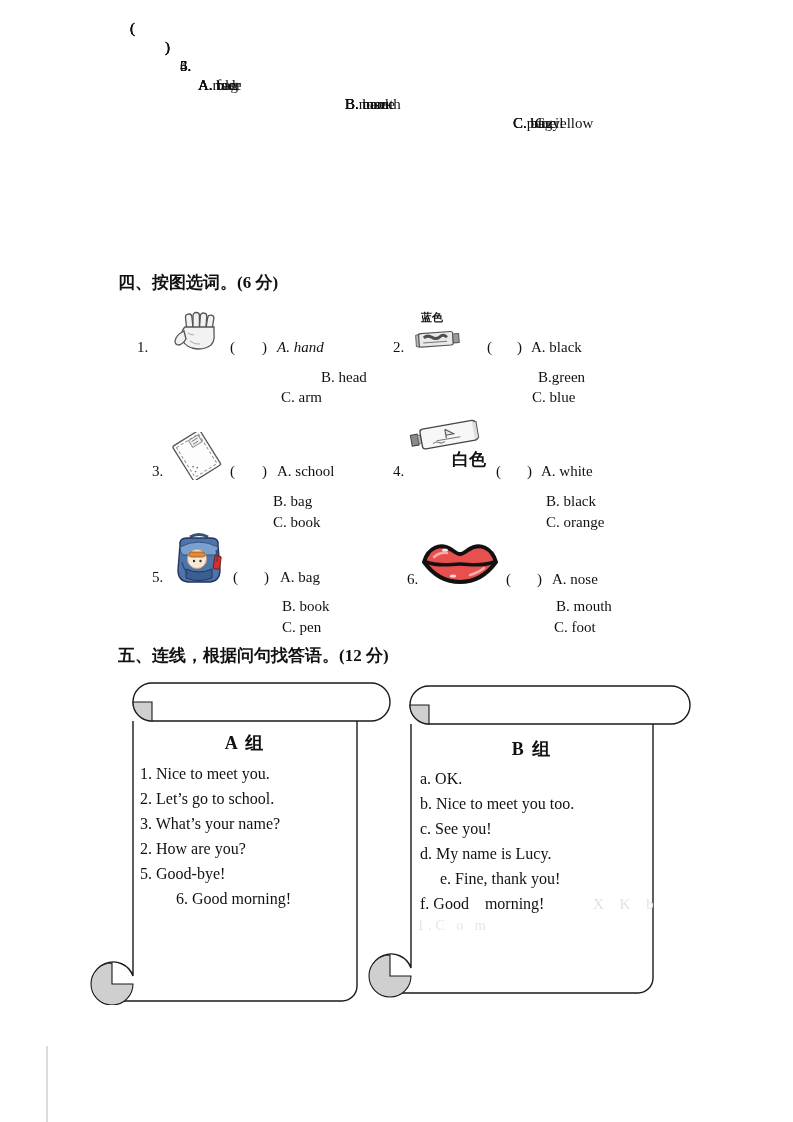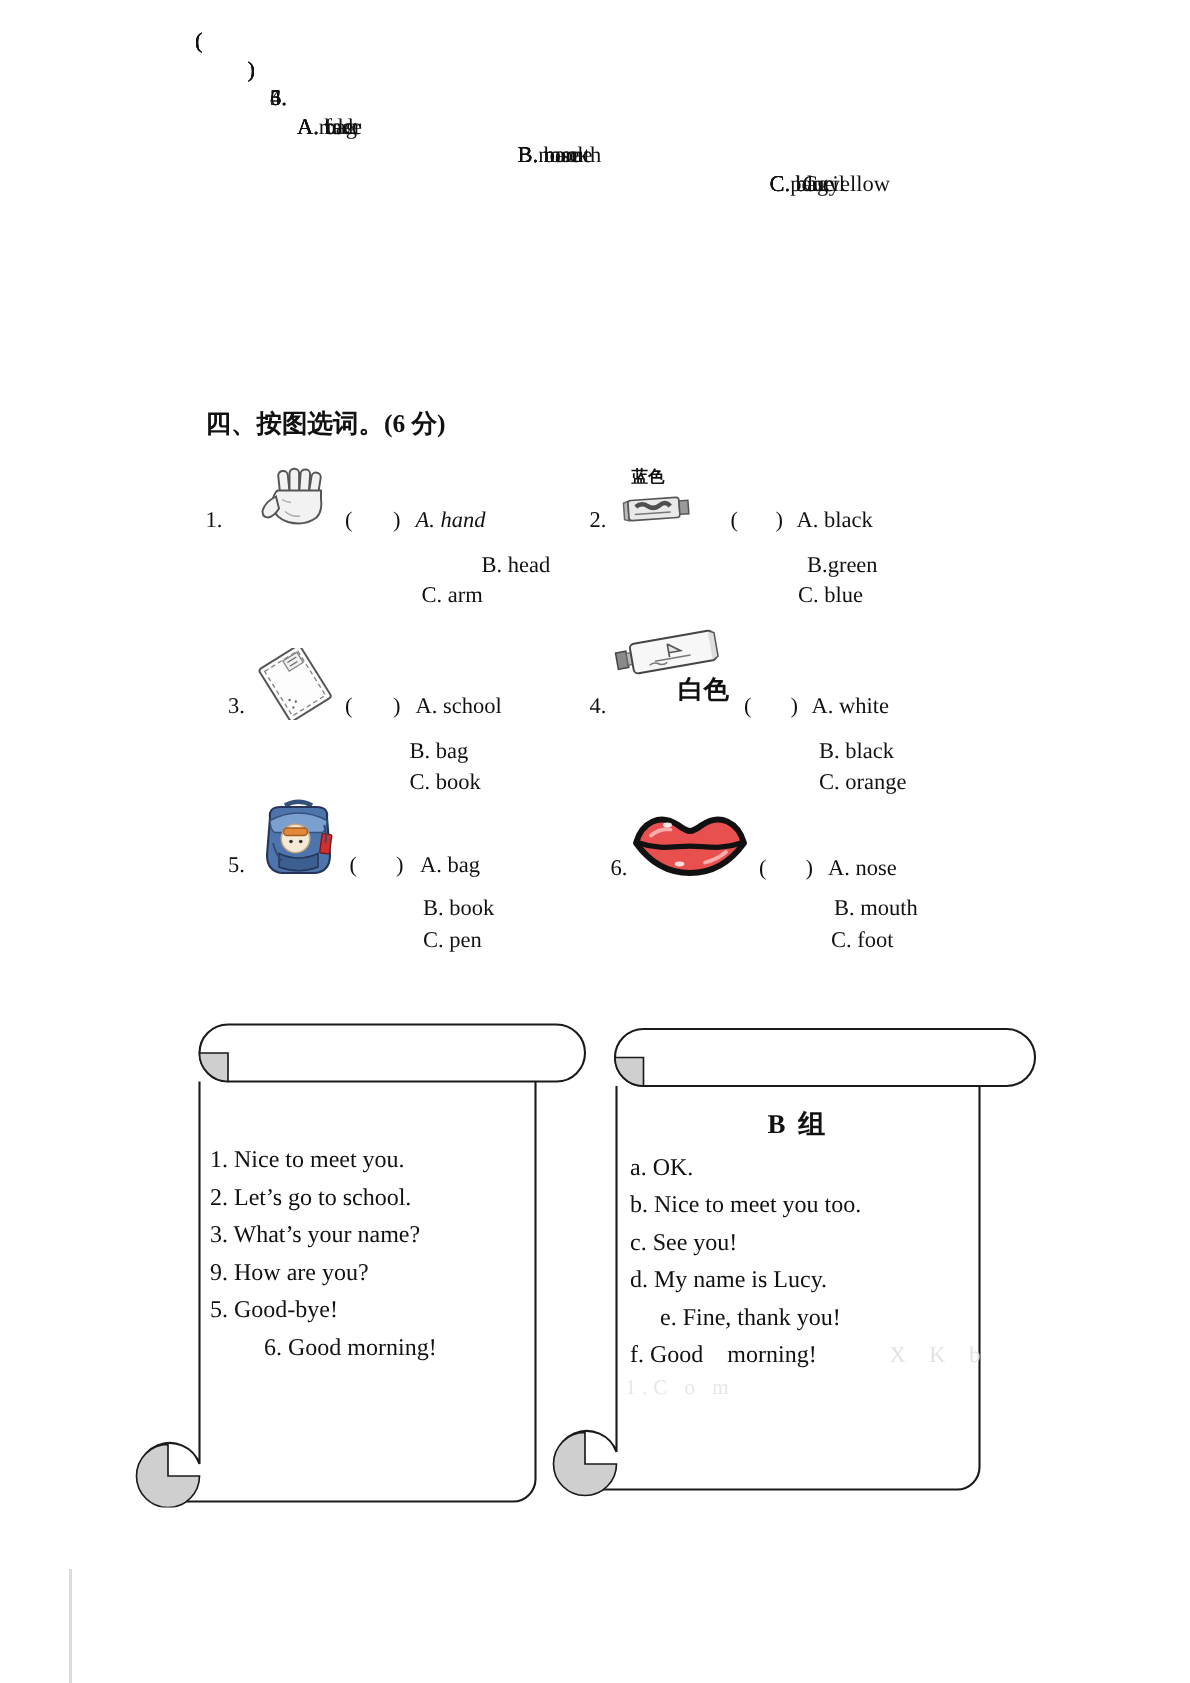--- a/index.html
+++ b/index.html
@@ -3,21 +3,21 @@
 <meta charset="utf-8">
 <style>
   html,body { margin:0; padding:0; background:#ffffff; }
   #page {
     position:relative; width:793px; height:1122px; background:#ffffff;
     font-family:"Liberation Serif","DejaVu Serif",serif; color:#111;
     overflow:hidden;
   }
   .abs { position:absolute; white-space:pre; }
   .t15 { font-size:15px; line-height:19px; }
-  .heading { font-size:17px; font-weight:bold; line-height:22px;margin-left:19px; }
+  .heading { font-size:17px; font-weight:bold; line-height:22px; }
   .group-title { font-size:18px; font-weight:bold; letter-spacing:2px; }
   .scroll-item { font-size:16px; line-height:21px; }
   .cn-small { font-size:11px; font-weight:bold; }
   .cn-big { font-size:17px; font-weight:bold; }
   .wm1 { color:#e2e2e2; font-size:15px; letter-spacing:6px; }
   .wm2 { color:#e6e6e6; font-size:14px; letter-spacing:4px; }
   .center { text-align:center; }
   .edge-line { background:#dcdcdc; }
 </style>
 </head>
@@ -160,32 +160,34 @@
     <path d="M 14,21 Q 20,16 27,17 M 50,39 Q 58,37 64,32" stroke="#f6adad" stroke-width="2.5" fill="none" stroke-linecap="round"></path>
     <ellipse cx="25" cy="14" rx="3" ry="1.6" fill="#ffffff" opacity="0.85"></ellipse>
     <ellipse cx="33" cy="40" rx="3.2" ry="1.6" fill="#ffffff" opacity="0.8"></ellipse>
   </svg>
   <span class="abs t15" style="left:506px; top:570px;">(</span>
   <span class="abs t15" style="left:537px; top:570px;">)</span>
   <span class="abs t15" style="left:552px; top:570px;">A. nose</span>
   <span class="abs t15" style="left:556px; top:597px;">B. mouth</span>
   <span class="abs t15" style="left:554px; top:618px;">C. foot</span>
 
+  <div class="abs heading" style="left:118px; top:645px;">五、连线，根据问句找答语。(12 分)</div>
 
   <svg class="abs" style="left:90px; top:681px;" width="312" height="324" viewBox="0 0 312 324">
     <path d="M 267,40 L 267,305 A 15,15 0 0 1 252,320 L 34,320 A 21,21 0 1 1 43,295 L 43,40" fill="#ffffff" stroke="#1a1a1a" stroke-width="1.4"></path>
     <path d="M 22,303 L 43,303 A 21,21 0 1 1 22,282 Z" fill="#cfcfcf" stroke="#1a1a1a" stroke-width="1.1"></path>
     <rect x="43" y="2" width="257" height="38" rx="19" fill="#ffffff" stroke="#1a1a1a" stroke-width="1.4"></rect>
     <path d="M 62,21 L 43,21 A 19,19 0 0 0 62,40 Z" fill="#cfcfcf" stroke="#1a1a1a" stroke-width="1.1"></path>
   </svg>
 
+  <div class="abs group-title center" style="left:133px; top:731px; width:224px;">A 组</div>
   <span class="abs scroll-item" style="left:140px; top:763px;">1. Nice to meet you.</span>
   <span class="abs scroll-item" style="left:140px; top:788px;">2. Let’s go to school.</span>
   <span class="abs scroll-item" style="left:140px; top:813px;">3. What’s your name?</span>
-  <span class="abs scroll-item" style="left:140px; top:838px;">9. How are you?</span>
+  <span class="abs scroll-item" style="left:140px; top:838px;">2. How are you?</span>
   <span class="abs scroll-item" style="left:140px; top:863px;">5. Good-bye!</span>
   <span class="abs scroll-item" style="left:144px; top:888px;margin-left:32px;">6. Good morning!</span>
 
   <svg class="abs" style="left:368px; top:684px;" width="332" height="316" viewBox="0 0 332 316">
     <path d="M 285,40 L 285,294 A 15,15 0 0 1 270,309 L 34,309 A 21,21 0 1 1 43,284 L 43,40" fill="#ffffff" stroke="#1a1a1a" stroke-width="1.4"></path>
     <path d="M 22,292 L 43,292 A 21,21 0 1 1 22,271 Z" fill="#cfcfcf" stroke="#1a1a1a" stroke-width="1.1"></path>
     <rect x="42" y="2" width="280" height="38" rx="19" fill="#ffffff" stroke="#1a1a1a" stroke-width="1.4"></rect>
     <path d="M 61,21 L 42,21 A 19,19 0 0 0 61,40 Z" fill="#cfcfcf" stroke="#1a1a1a" stroke-width="1.1"></path>
   </svg>
 

